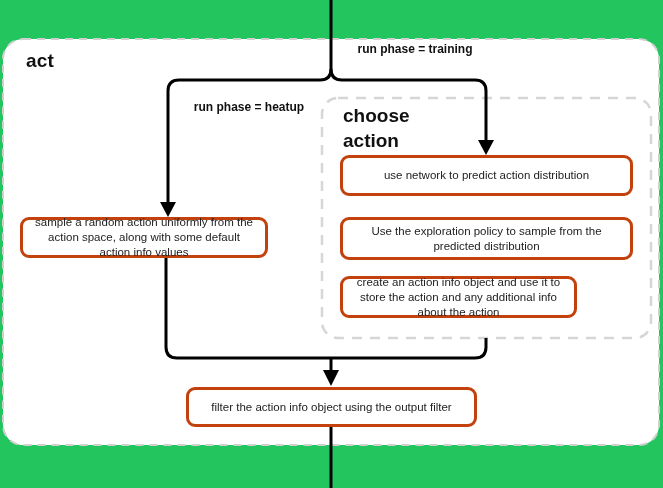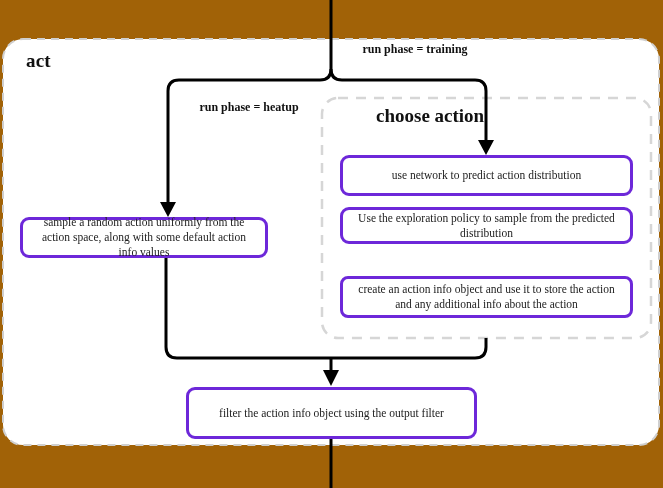--- a/index.html
+++ b/index.html
@@ -1,41 +1,40 @@
 <!DOCTYPE html>
 <html><head>
 <meta charset="utf-8">
 <style>
   html,body{margin:0;padding:0;background:#000;}
   #stage{
     position:relative;
     width:663px;height:488px;
-    background:#a16207;
-    font-family:Liberation Serif, serif;
+    background:#22c55e;
+    font-family:Liberation Sans, sans-serif;
     overflow:hidden;
   }
   #wires{position:absolute;left:0;top:0;width:663px;height:488px;}
   .txt{position:absolute;color:#000;}
   .block-title{
     font-size:19px;font-weight:bold;letter-spacing:0.2px;color:#111;
   }
   .branch-label{
     font-size:12px;font-weight:bold;color:#111;
     width:170px;text-align:center;
   }
   .container-title{
     font-size:19px;font-weight:bold;line-height:25px;color:#111;
     width:120px;
-    margin-left:33px;
   }
   .node{
     position:absolute;
     box-sizing:border-box;
     background:#ffffff;
-    border:3px solid #6d28d9;
+    border:3px solid #c2410c;
     border-radius:9px;
     display:flex;align-items:center;justify-content:center;
     text-align:center;
     font-size:11.5px;line-height:15px;color:#222;
     padding:2px 10px;
   }
 </style>
 </head>
 <body>
 
@@ -67,19 +66,19 @@
   <div class="txt branch-label" style="left:164px;top:57px;margin-top:43px;">run phase = heatup</div>
 
   <div class="txt branch-label" style="left:330px;top:42px;">run phase = training</div>
 
   <div class="txt container-title" style="left:343px;top:103px;">choose action</div>
 
   <div class="node" style="left:20px;top:217px;width:248px;height:41px;">sample a random action uniformly from the action space, along with some default action info values</div>
 
   <div class="node" style="left:340px;top:155px;width:293px;height:41px;">use network to predict action distribution</div>
 
-  <div class="node" style="left:340px;top:207px;width:293px;height:37px;">Use the exploration policy to sample from the predicted distribution</div>
+  <div class="node" style="left:340px;top:217px;width:293px;height:43px;">Use the exploration policy to sample from the predicted distribution</div>
 
-  <div class="node" style="left:340px;top:276px;width:293px;height:42px;border-radius:8px;">create an action info object and use it to store the action and any additional info about the action</div>
+  <div class="node" style="left:340px;top:276px;width:237px;height:42px;">create an action info object and use it to store the action and any additional info about the action</div>
 
-  <div class="node" style="left:186px;top:387px;width:291px;height:52px;">filter the action info object using the output filter</div>
+  <div class="node" style="left:186px;top:387px;width:291px;height:40px;">filter the action info object using the output filter</div>
 
 </div>
 
 </body></html>

